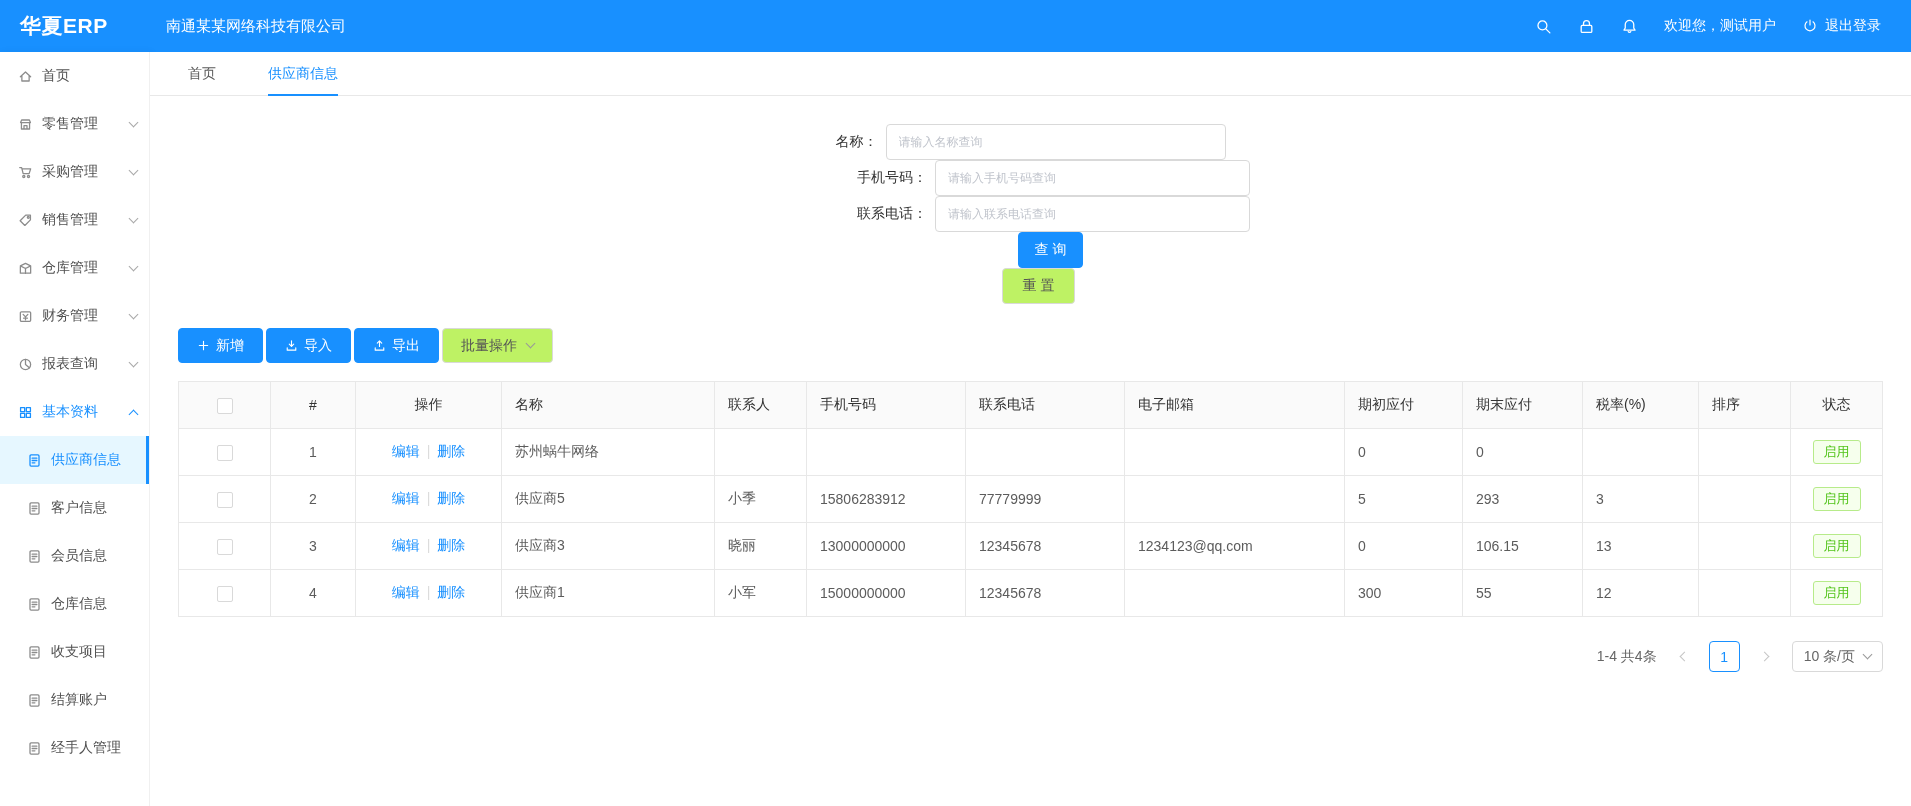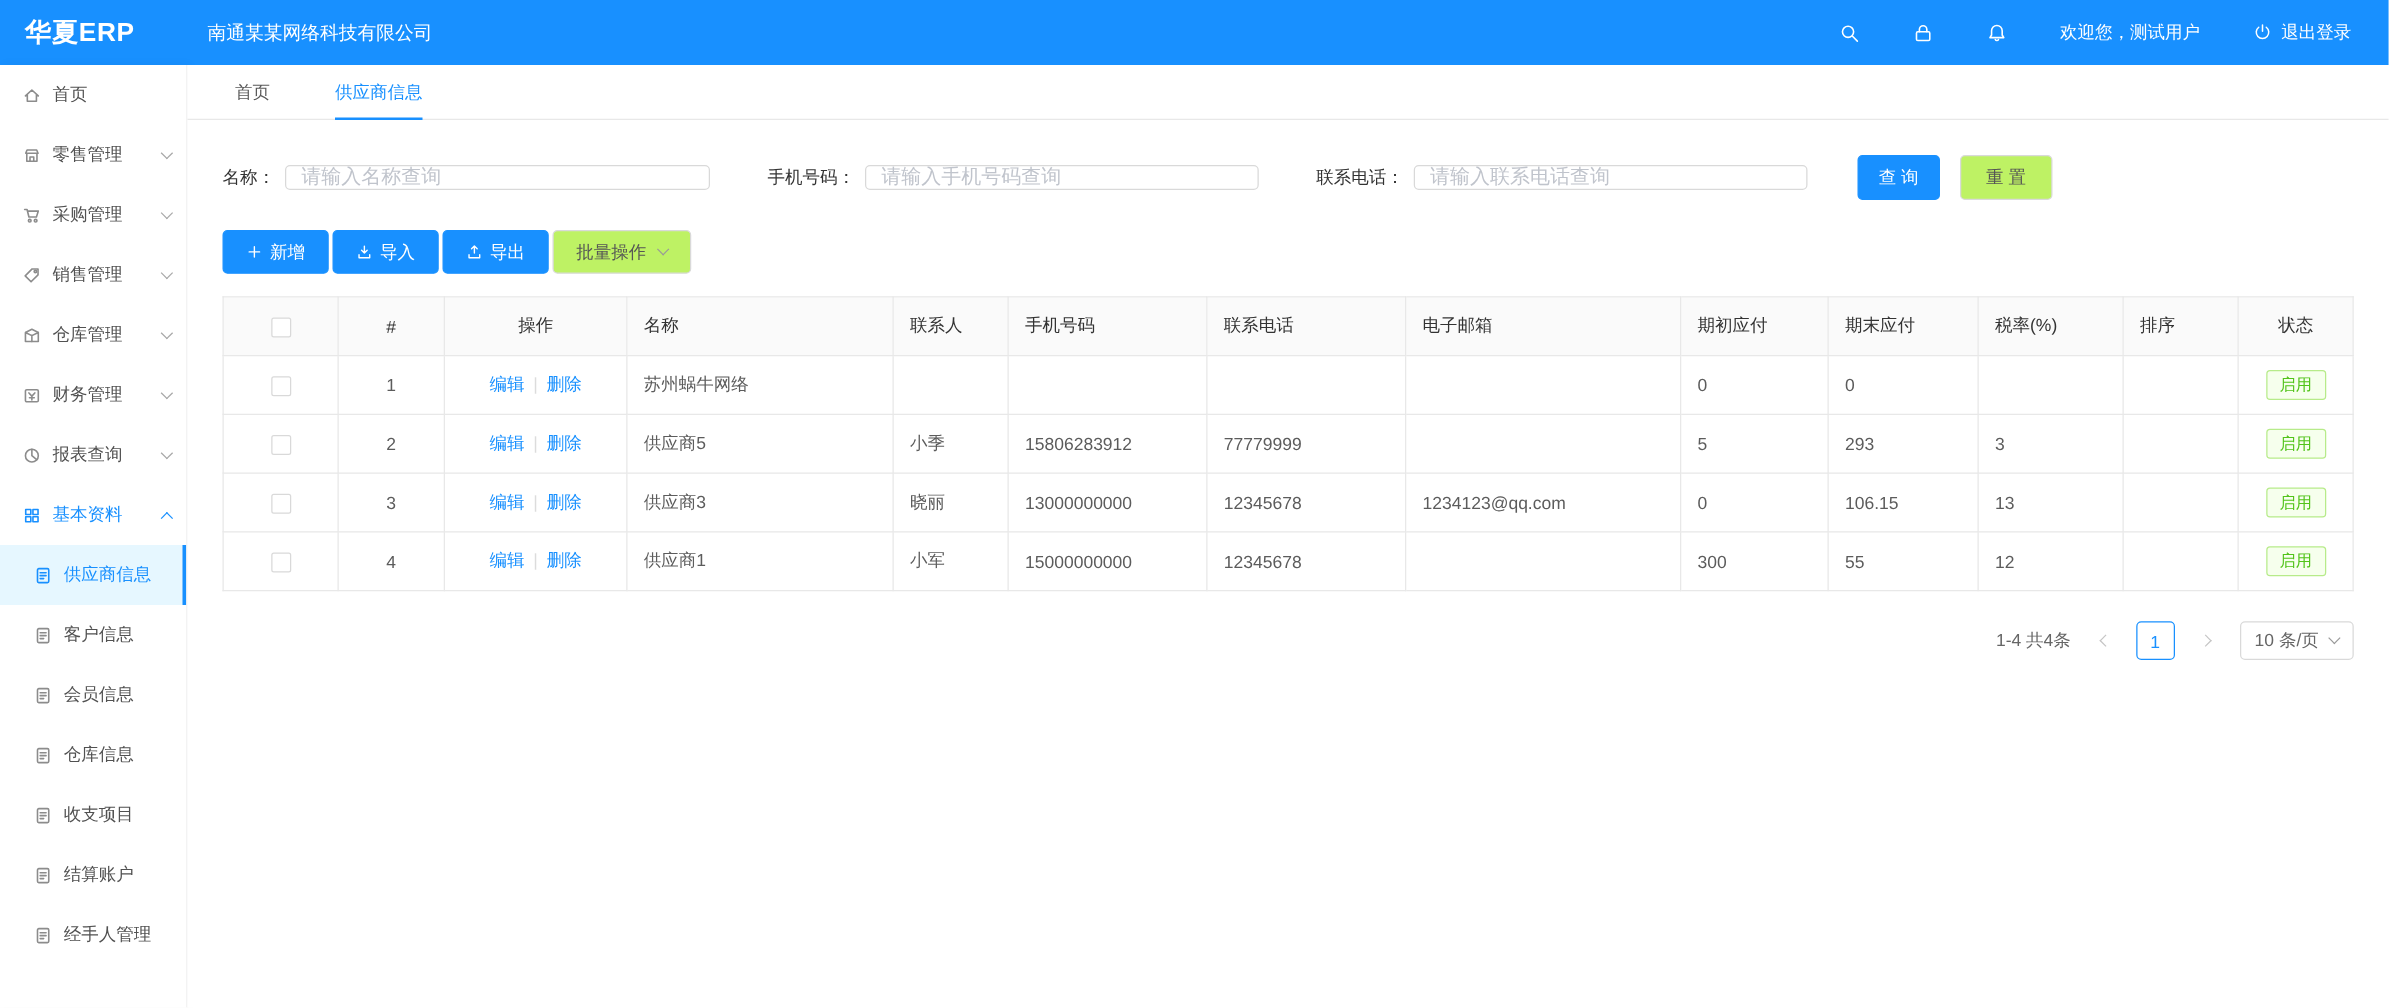--- a/index.html
+++ b/index.html
@@ -6,21 +6,21 @@
   html,body { width:1911px; height:806px; overflow:hidden; }
   body { font-family:"Liberation Sans","DejaVu Sans",sans-serif; font-size:14px; color:#333; background:#fff; }
 
   svg { display:block; }
   svg path, svg rect, svg circle { fill:none; stroke:currentColor; stroke-width:1.2; stroke-linecap:round; stroke-linejoin:round; }
 
   
   .topbar { height:52px; background:#1890ff; display:flex; align-items:center; color:#fff; }
   .logo { width:150px; padding-left:20px; font-size:21px; font-weight:bold; letter-spacing:.5px; flex-shrink:0; }
   .company { margin-left:16px; font-size:15px; }
-  .topbar-right { margin-left:auto; display:flex; align-items:center; gap:42px; padding-right:30px; }
+  .topbar-right { margin-left:auto; display:flex; align-items:center; gap:26px; padding-right:30px; }
   .tb-icon { cursor:pointer; }
   .tb-icon svg { width:17px; height:17px; }
   .welcome { font-size:14px; }
   .logout { display:flex; align-items:center; gap:7px; cursor:pointer; font-size:14px; }
   .logout svg { width:16px; height:16px; }
 
   
   .main { display:flex; height:754px; }
   .sidebar { width:150px; flex-shrink:0; background:#fff; border-right:1px solid #f0f0f0; box-shadow:2px 0 8px rgba(0,21,41,.05); overflow:hidden; }
   .side-item { height:48px; display:flex; align-items:center; padding:0 12px 0 18px; color:#515151; cursor:pointer; font-size:14px; white-space:nowrap; }
@@ -42,25 +42,25 @@
 
   
   .tabbar { height:44px; border-bottom:1px solid #e8e8e8; display:flex; align-items:stretch; padding-left:38px; gap:52px; flex-shrink:0; }
   .tab { display:flex; align-items:center; color:#595959; cursor:pointer; position:relative; font-size:14px; }
   .tab.active { color:#1890ff; }
   .tab.active::after { content:""; position:absolute; left:0; right:0; bottom:-1px; height:2px; background:#1890ff; }
 
   .page { padding:28px 28px 0 28px; }
 
   
-  .filters { display:flex; align-items:center; margin-bottom:24px; }
+  .filters { display:flex; align-items:center; margin-bottom:24px;flex-direction:column; }
   .fgroup { display:flex; align-items:center; }
   .fgroup + .fgroup { margin-left:46px; }
   .fgroup label { margin-right:8px; color:#333; }
-  .input { height:20px; border:1px solid #d9d9d9; border-radius:4px; padding:0 12px; font-size:16px; color:#333; outline:none; font-family:inherit; background:#fff; }
+  .input { height:36px; border:1px solid #d9d9d9; border-radius:4px; padding:0 12px; font-size:12px; color:#333; outline:none; font-family:inherit; background:#fff; }
   .input::placeholder { color:#c0c4cc; }
 
   .btn { height:36px; padding:0 18px; border-radius:4px; border:1px solid #d9d9d9; background:#bef264; color:#555; font-size:14px; cursor:pointer; display:inline-flex; align-items:center; gap:6px; font-family:inherit; }
   .btn.primary { background:#1890ff; border-color:#1890ff; color:#fff; }
   .btn .btn-icon svg { width:13px; height:13px; }
   .filters .btn.search { margin-left:40px; padding:0 16px; }
   .filters .btn.reset { margin-left:16px; padding:0 20px; }
 
   
   .toolbar { display:flex; align-items:center; gap:3px; margin-bottom:18px; }

